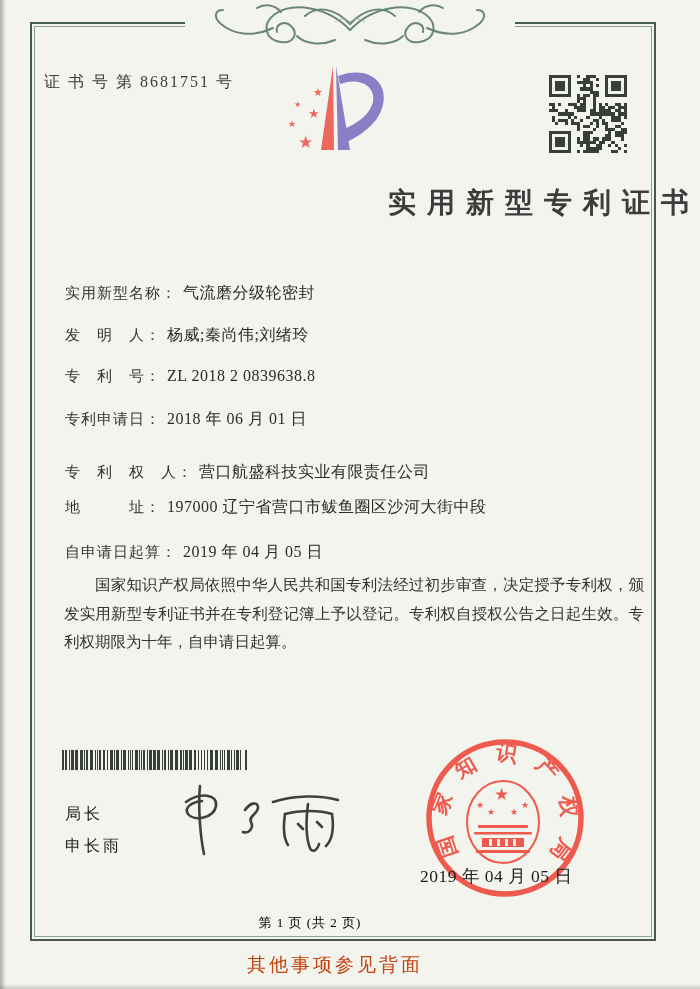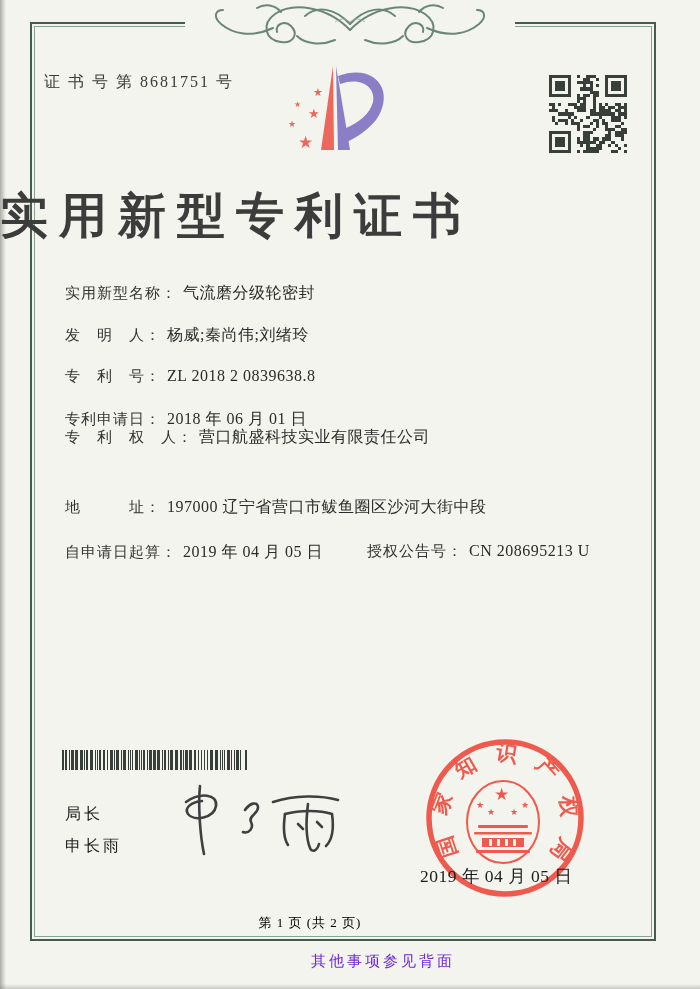--- a/index.html
+++ b/index.html
@@ -13,40 +13,40 @@
     background:linear-gradient(90deg,rgba(110,115,108,.55),rgba(110,115,108,0));}
   .scan-edge-bottom{position:absolute;left:0;right:0;bottom:0;height:5px;
     background:linear-gradient(0deg,rgba(120,122,115,.35),rgba(120,122,115,0));}
   .frame{position:absolute;left:30px;top:22px;width:622px;height:915px;
     border:2px solid #475a50;}
   .frame-inner{position:absolute;inset:2px;border:1px solid #8aa093;}
   .ornament{position:absolute;left:185px;top:0;width:330px;height:50px;background:#f3f4ee;}
   .cert-no{position:absolute;left:44px;top:72px;font-size:16px;letter-spacing:2px;color:#3a3a3a;}
   .logo{position:absolute;left:288px;top:62px;}
   .qr{position:absolute;left:549px;top:75px;}
-  .title{position:absolute;left:0;right:0;top:184px;text-align:left;
-    font-size:48px;font-weight:bold;letter-spacing:11px;color:#3c3c3c;}
+  .title{position:absolute;left:0;right:0;top:184px;text-align:right;
+    font-size:28px;font-weight:bold;letter-spacing:11px;color:#3c3c3c;}
   .frow{position:absolute;left:65px;white-space:nowrap;font-size:16px;}
   .flabel{display:inline-block;font-size:15px;letter-spacing:1px;color:#333;}
   .fvalue{margin-left:6px;letter-spacing:.5px;color:#2b2b2b;}
   .grant-col2{position:absolute;left:302px;top:0;white-space:nowrap;}
   .paras{position:absolute;left:64px;top:571px;width:580px;}
   .paras p{margin:0;font-size:15.5px;line-height:28.5px;text-align:justify;text-indent:2em;color:#333;}
   .barcode{position:absolute;left:62px;top:750px;}
   .sig-title{position:absolute;left:65px;top:804px;font-family:Liberation Serif, serif;
     font-size:16px;letter-spacing:3px;color:#222;}
   .sig-name{position:absolute;left:65px;top:836px;font-family:Liberation Sans, sans-serif;
     font-size:16px;letter-spacing:3px;color:#222;}
   .signature{position:absolute;left:170px;top:780px;}
   .seal{position:absolute;left:415px;top:728px;}
   .seal-date{position:absolute;left:420px;top:864px;font-size:17.5px;letter-spacing:.5px;color:#1d1d1d;}
   .page-no{position:absolute;left:310px;top:914px;transform:translateX(-50%);
     font-size:13px;letter-spacing:1px;color:#000000;white-space:nowrap;}
   .footer-note{position:absolute;left:335px;top:952px;transform:translateX(-50%);
-    font-size:15px;letter-spacing:3px;color:#6d28d9;white-space:nowrap;margin-left:48px;}
+    font-size:19px;letter-spacing:3px;color:#c2410c;white-space:nowrap;}
 </style>
 </head>
 <body>
 
 <div class="scan-edge-left"></div>
 <div class="scan-edge-bottom"></div>
 
 <div class="frame">
   <div class="frame-inner"></div>
 </div>
@@ -304,34 +304,32 @@
 </div>
 <div class="frow" style="top:325px">
   <span class="flabel">发　明　人：</span><span class="fvalue">杨威;秦尚伟;刘绪玲</span>
 </div>
 <div class="frow" style="top:367px">
   <span class="flabel">专　利　号：</span><span class="fvalue">ZL 2018 2 0839638.8</span>
 </div>
 <div class="frow" style="top:409px">
   <span class="flabel">专利申请日：</span><span class="fvalue">2018 年 06 月 01 日</span>
 </div>
-<div class="frow" style="top:427px">
+<div class="frow" style="top:462px">
   <span class="flabel">专　利　权　人：</span><span class="fvalue">营口航盛科技实业有限责任公司</span>
 </div>
 <div class="frow" style="top:497px">
   <span class="flabel">地　　　址：</span><span class="fvalue">197000 辽宁省营口市鲅鱼圈区沙河大街中段</span>
 </div>
 <div class="frow" style="top:542px">
   <span class="flabel">自申请日起算：</span><span class="fvalue">2019 年 04 月 05 日</span>
-  <span class="grant-col2">
-    <span class="flabel">授权公告号：</span><span class="fvalue">CN 208695213 U</span>
-  </span>
 </div>
 
 <div class="paras">
+  <p>国家知识产权局依照中华人民共和国专利法经过初步审查，决定授予专利权，颁发实用新型专利证书并在专利登记簿上予以登记。专利权自授权公告之日起生效。专利权期限为十年，自申请日起算。</p>
 </div>
 
 <div class="barcode">
   <svg id="bc" width="186" height="20" viewBox="0 0 186 20" fill="#383e3a" shape-rendering="crispEdges">
       <rect x="0" y="0" width="2" height="20"></rect>
       <rect x="3" y="0" width="2" height="20"></rect>
       <rect x="7" y="0" width="1" height="20"></rect>
       <rect x="9" y="0" width="3" height="20"></rect>
       <rect x="13" y="0" width="3" height="20"></rect>
       <rect x="18" y="0" width="3" height="20"></rect>

